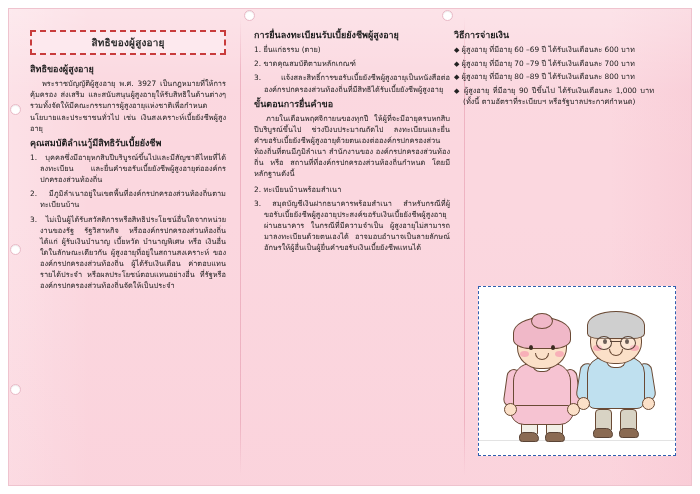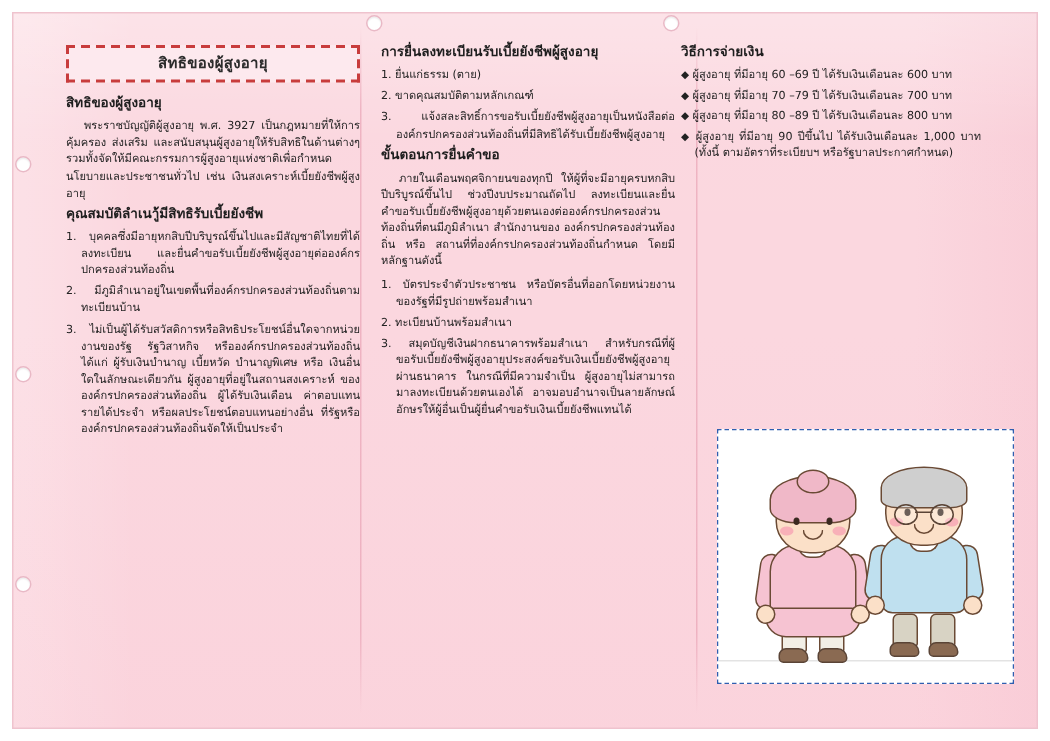--- a/index.html
+++ b/index.html
@@ -67,21 +67,21 @@
     background: linear-gradient(180deg, rgba(228,150,170,0.0), rgba(228,150,170,0.55) 12%, rgba(228,150,170,0.55) 88%, rgba(228,150,170,0.0));
   }
   .fold.f1 { left: 232px; }
   .fold.f2 { left: 456px; }
 
   .col {
     position: absolute;
     top: 22px;
     box-sizing: border-box;
   }
-  .col1 { left: 36px;  width: 196px; }
+  .col1 { left: 22px;  width: 196px; }
   .col2 { left: 246px; width: 196px; }
   .col3 { left: 446px; width: 200px; }
 
   .title-box {
     border: 2px dashed #c83c3c;
     background: #fde9ee;
     padding: 5px 4px 4px 4px;
     text-align: center;
     margin-bottom: 9px;
   }
@@ -412,21 +412,20 @@
     <div class="col col2">
       <h2 class="head">การยื่นลงทะเบียนรับเบี้ยยังชีพผู้สูงอายุ</h2>
       <ul class="list">
         <li>1. ยื่นแก่ธรรม (ตาย)</li>
         <li>2. ขาดคุณสมบัติตามหลักเกณฑ์</li>
         <li>3. แจ้งสละสิทธิ์การขอรับเบี้ยยังชีพผู้สูงอายุเป็นหนังสือต่อองค์กรปกครองส่วนท้องถิ่นที่มีสิทธิได้รับเบี้ยยังชีพผู้สูงอายุ</li>
       </ul>
       <h2 class="head spaced">ขั้นตอนการยื่นคำขอ</h2>
       <p class="para">ภายในเดือนพฤศจิกายนของทุกปี ให้ผู้ที่จะมีอายุครบหกสิบปีบริบูรณ์ขึ้นไป ช่วงปีงบประมาณถัดไป ลงทะเบียนและยื่นคำขอรับเบี้ยยังชีพผู้สูงอายุด้วยตนเองต่อองค์กรปกครองส่วนท้องถิ่นที่ตนมีภูมิลำเนา สำนักงานของ องค์กรปกครองส่วนท้องถิ่น หรือ สถานที่ที่องค์กรปกครองส่วนท้องถิ่นกำหนด โดยมีหลักฐานดังนี้</p>
       <ul class="list">
-        <li>1. บัตรประจำตัวประชาชน หรือบัตรอื่นที่ออกโดยหน่วยงานของรัฐที่มีรูปถ่ายพร้อมสำเนา</li>
         <li>2. ทะเบียนบ้านพร้อมสำเนา</li>
         <li>3. สมุดบัญชีเงินฝากธนาคารพร้อมสำเนา สำหรับกรณีที่ผู้ขอรับเบี้ยยังชีพผู้สูงอายุประสงค์ขอรับเงินเบี้ยยังชีพผู้สูงอายุผ่านธนาคาร ในกรณีที่มีความจำเป็น ผู้สูงอายุไม่สามารถมาลงทะเบียนด้วยตนเองได้ อาจมอบอำนาจเป็นลายลักษณ์อักษรให้ผู้อื่นเป็นผู้ยื่นคำขอรับเงินเบี้ยยังชีพแทนได้</li>
       </ul>
     </div>
 
     <div class="col col3">
       <h2 class="head">วิธีการจ่ายเงิน</h2>
       <ul class="list bullets">
         <li><span class="bul">◆ </span><span>ผู้สูงอายุ ที่มีอายุ 60 –69 ปี ได้รับเงินเดือนละ 600 บาท</span></li>
         <li><span class="bul">◆ </span><span>ผู้สูงอายุ ที่มีอายุ 70 –79 ปี ได้รับเงินเดือนละ 700 บาท</span></li>

